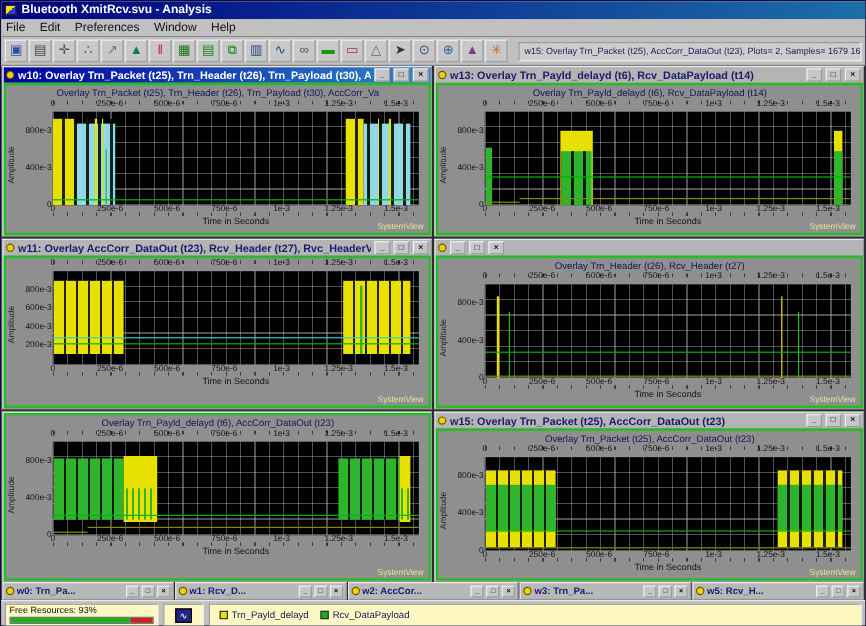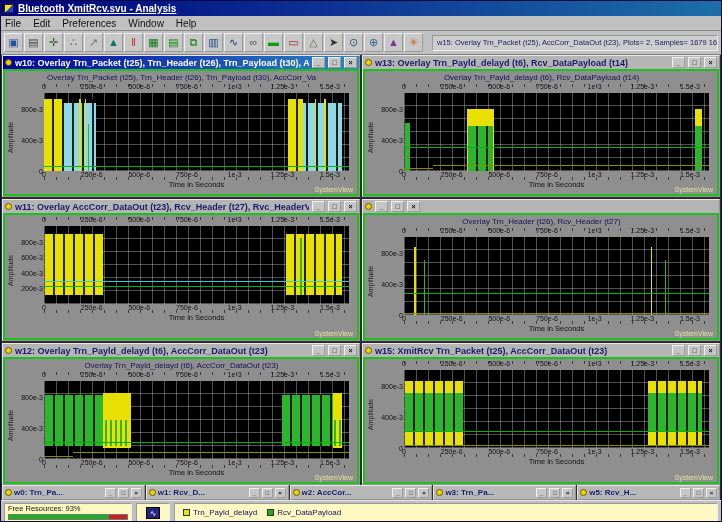--- a/index.html
+++ b/index.html
@@ -3,21 +3,21 @@
 <meta charset="utf-8">
 <style>
   * { margin:0; padding:0; box-sizing:border-box; font-family:"Liberation Sans", sans-serif; }
   html,body { width:722px; height:522px; overflow:hidden; }
   body { background:#c0c0c0; border:1px solid #0a0a3c; }
   .app { width:100%; height:100%; display:flex; flex-direction:column; border-bottom:2px solid #14144a; }
 
   
   .titlebar { height:15px; background:linear-gradient(90deg,#000082,#1c6ea8); display:flex; align-items:center; padding:0 3px; gap:4px; flex:none; }
   .app-icon { width:10px; height:9px; background:linear-gradient(135deg,#ffe000 50%,#2244cc 50%); border:1px solid #222; flex:none; }
-  .titlebar .t { color:#fff; font-size:10px; font-weight:bold; white-space:nowrap;text-decoration:underline; }
+  .titlebar .t { color:#fff; font-size:10px; font-weight:bold; white-space:nowrap; }
 
   
   .menubar { height:15px; background:#c0c0c0; border-bottom:1px solid #888; display:flex; align-items:center; padding-left:4px; gap:12px; flex:none; }
   .menu-item { font-size:10px; color:#111; }
 
   
   .toolbar { height:24px; background:#c0c0c0; border-bottom:1px solid #808080; display:flex; align-items:center; padding:0 3px; gap:1px; flex:none; }
   .tbtn { width:19px; height:19px; border:1px outset #efefef; background:#c8c8c8; font-size:11px; line-height:17px; text-align:center; flex:none; }
   .info-field { margin-left:8px; flex:1; height:16px; border:1px inset #eee; background:#cdcdcd; font-size:7.5px; color:#1a1a5e; line-height:14px; padding:0 4px; white-space:nowrap; overflow:hidden; }
 
@@ -339,27 +339,20 @@
                 <span class="xtick" style="left: 93.75%;">1.5e-3</span>
               </div>
           <div class="xlabel-row">Time in Seconds</div>
         </div>
       </div>
       <div class="watermark">SystemView</div>
     </div>
   </div>
 
   <div class="win">
-    <div class="win-titlebar">
-      <span class="win-icon"></span>
-      <span class="win-title">w12: Overlay Trn_Payld_delayd (t6), AccCorr_DataOut (t23)</span>
-      <span class="wbtn bmin">_</span>
-      <span class="wbtn bmax">□</span>
-      <span class="wbtn bclose">×</span>
-    </div>
     <div class="win-body">
       <div class="chart-title">Overlay Trn_Payld_delayd (t6), AccCorr_DataOut (t23)</div>
       <div class="chart-grid">
         <div class="yaxis">
           <span class="ylabel">Amplitude</span>
           <div class="yticks">
                 <span class="ytick" style="bottom: 80%;">800e-3</span>
                 <span class="ytick" style="bottom: 40%;">400e-3</span>
                 <span class="ytick" style="bottom: 0%;">0</span>
               </div>
@@ -399,26 +392,27 @@
           <div class="xlabel-row">Time in Seconds</div>
         </div>
       </div>
       <div class="watermark">SystemView</div>
     </div>
   </div>
 
   <div class="win">
     <div class="win-titlebar">
       <span class="win-icon"></span>
-      <span class="win-title">w15: XmitRcv Trn_Packet (t25), AccCorr_DataOut (t23)</span>
+      <span class="win-title">w15: Overlay Trn_Packet (t25), AccCorr_DataOut (t23)</span>
       <span class="wbtn bmin">_</span>
       <span class="wbtn bmax">□</span>
       <span class="wbtn bclose">×</span>
     </div>
     <div class="win-body">
+      <div class="chart-title">Overlay Trn_Packet (t25), AccCorr_DataOut (t23)</div>
       <div class="chart-grid">
         <div class="yaxis">
           <span class="ylabel">Amplitude</span>
           <div class="yticks">
                 <span class="ytick" style="bottom: 80%;">800e-3</span>
                 <span class="ytick" style="bottom: 40%;">400e-3</span>
                 <span class="ytick" style="bottom: 0%;">0</span>
               </div>
         </div>
         <div class="plot-col">

